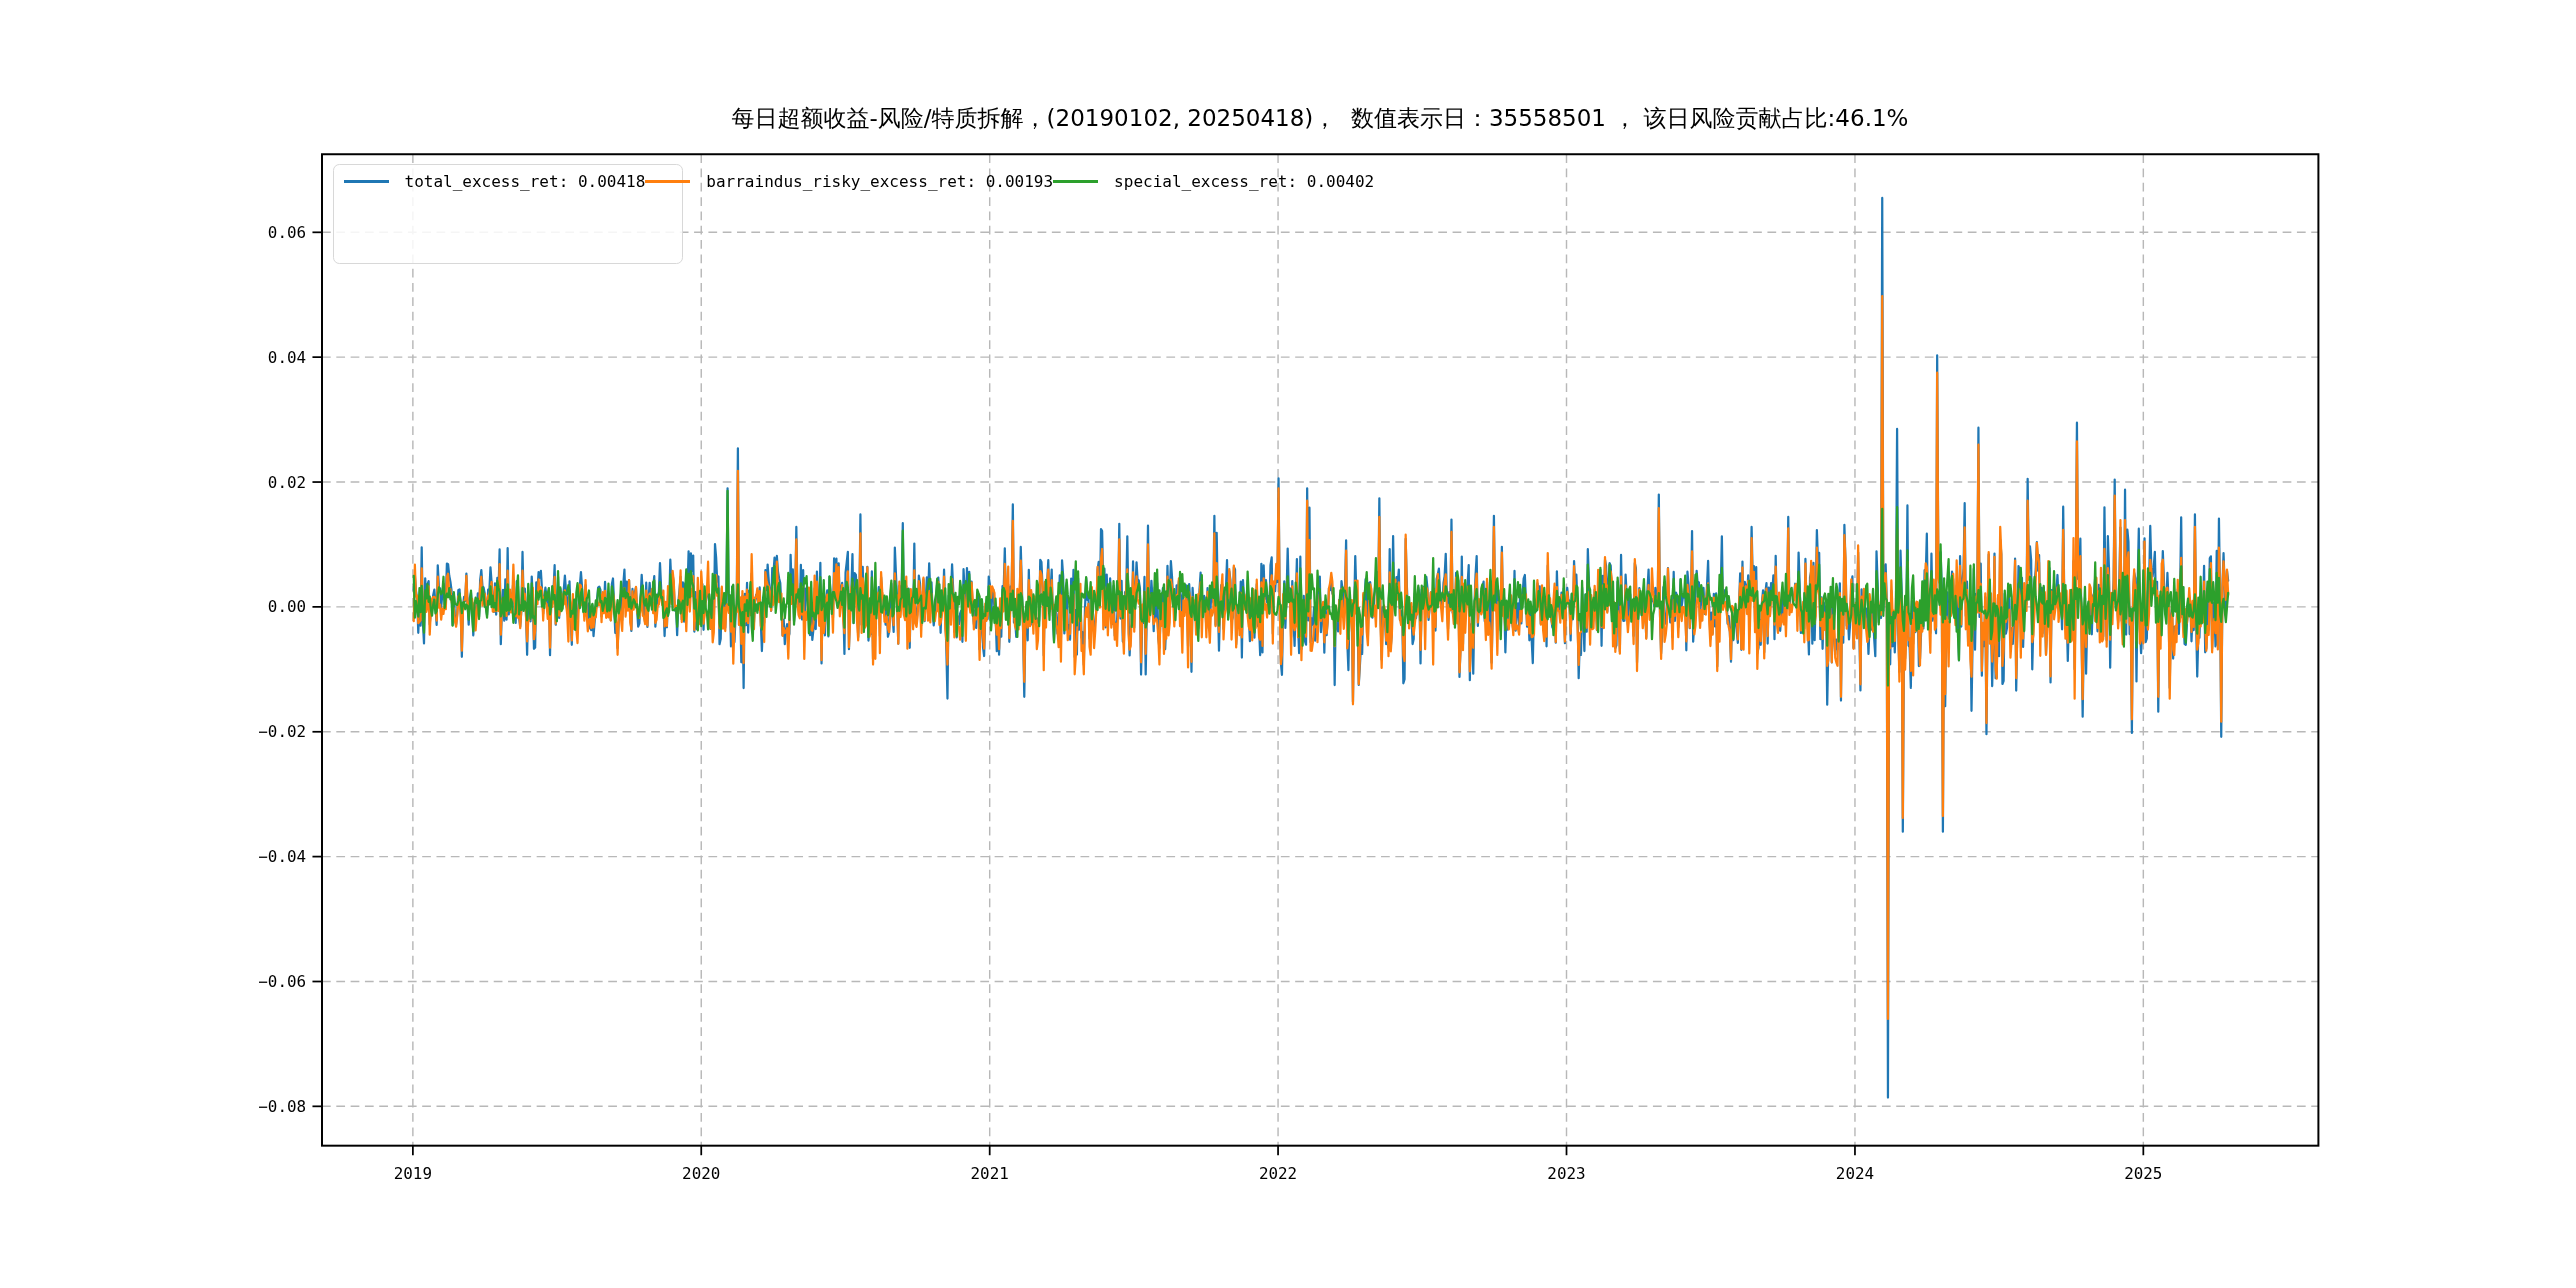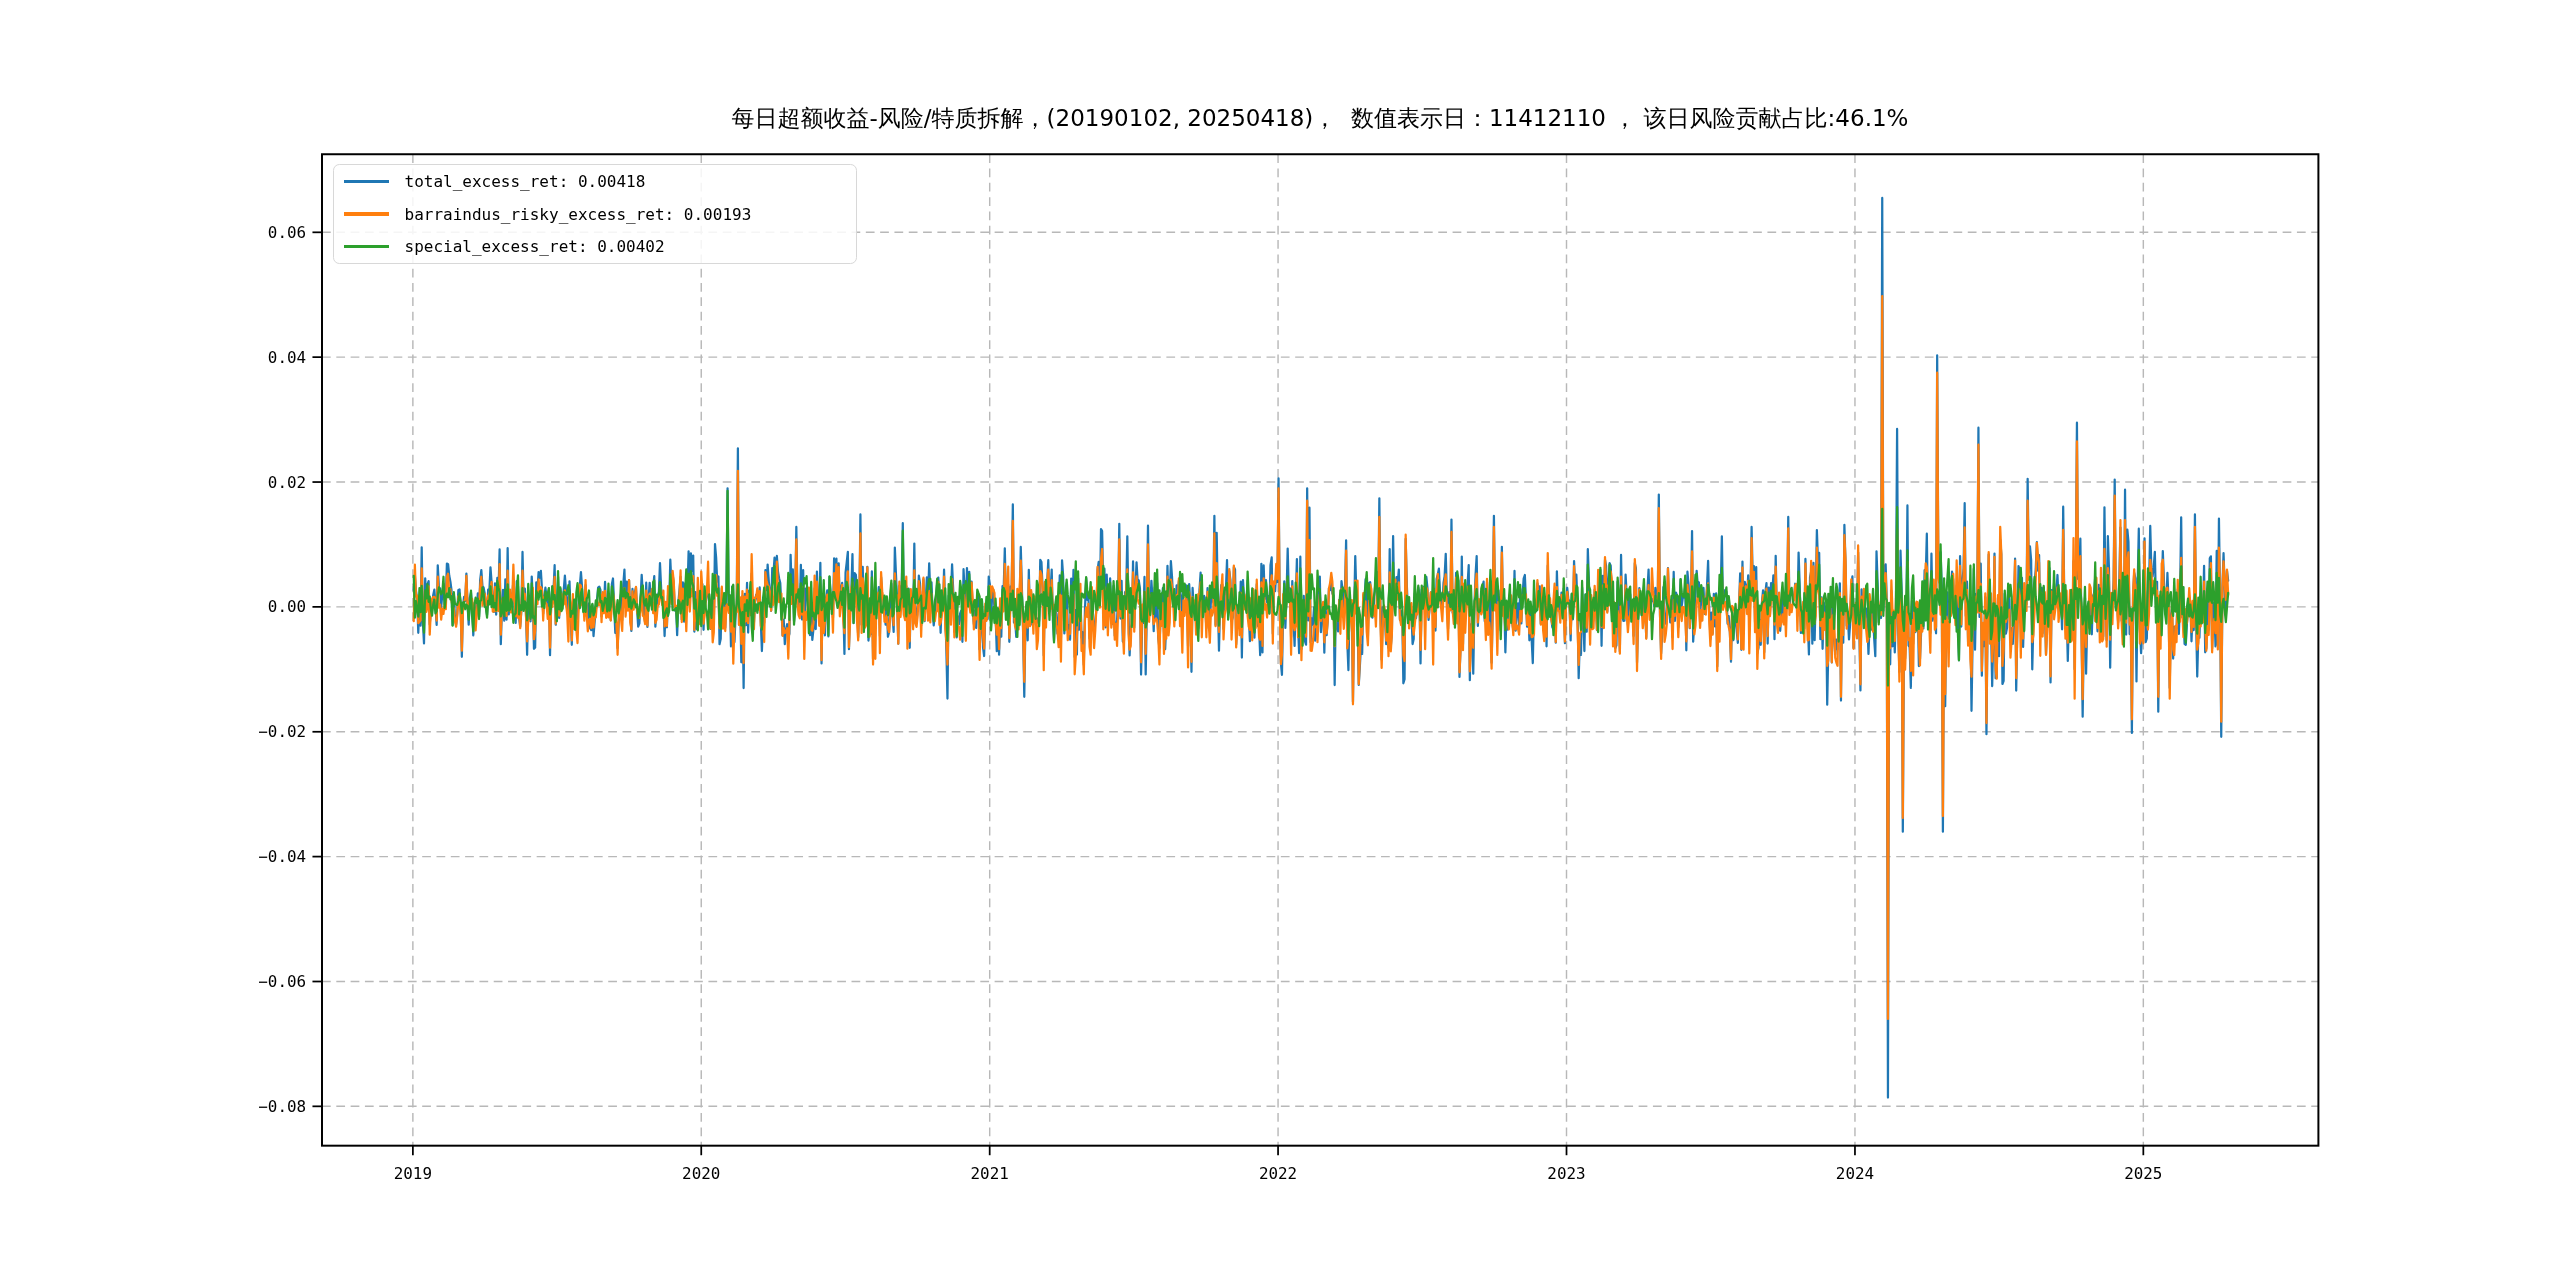--- a/index.html
+++ b/index.html
@@ -2,23 +2,23 @@
 <html style="font-size:12.7px"><head>
 <meta charset="utf-8">
 <style>
   html,body{margin:0;padding:0;background:#fff;}
   #figure{position:relative;width:2576px;height:1288px;background:#ffffff;overflow:hidden;
           font-family:"DejaVu Sans","Liberation Sans",sans-serif;}
   #chart-title{position:absolute;left:322px;top:103px;width:1996px;text-align:center;
                font-size:23px;color:#000;white-space:pre;
                font-family:"DejaVu Sans","Liberation Sans",sans-serif;}
   #plot{position:absolute;left:0;top:0;}
-  #legend{position:absolute;left:333px;top:164px;width:524px;height:100px;
+  #legend{position:absolute;left:333px;top:164px;width:350px;height:100px;
           background:rgba(255,255,255,0.85);border:1.6px solid #d8d8d8;border-radius:6.4px;
-          box-sizing:border-box;display:flex;flex-direction:column;justify-content:space-between;
+          box-sizing:border-box;display:flex;flex-direction:row;justify-content:flex-start;
           padding:3.2px 9.5px;}
   .legend-row{display:flex;align-items:center;gap:16px;height:27px;}
   .legend-swatch{display:inline-block;width:45px;height:3.2px;flex:0 0 45px;}
   .legend-label{font-family:"DejaVu Sans Mono","Liberation Mono",monospace;font-size:16px;
                 color:#000;white-space:pre;}
   .tick-text{font-family:"DejaVu Sans Mono","Liberation Mono",monospace;font-size:20px;fill:#000;}
 </style>
 </head>
 <body>
 
@@ -72,21 +72,21 @@
       <text x="385" y="770.3" text-anchor="end" class="tick-text">0.00</text>
       <line x1="393" y1="920.4" x2="405" y2="920.4" stroke="#000" stroke-width="2.2"></line>
       <text x="385" y="927.4" text-anchor="end" class="tick-text">−0.02</text>
       <line x1="393" y1="1077.4" x2="405" y2="1077.4" stroke="#000" stroke-width="2.2"></line>
       <text x="385" y="1084.4" text-anchor="end" class="tick-text">−0.04</text>
       <line x1="393" y1="1234.5" x2="405" y2="1234.5" stroke="#000" stroke-width="2.2"></line>
       <text x="385" y="1241.5" text-anchor="end" class="tick-text">−0.06</text>
       <line x1="393" y1="1391.5" x2="405" y2="1391.5" stroke="#000" stroke-width="2.2"></line>
       <text x="385" y="1398.5" text-anchor="end" class="tick-text">−0.08</text>
     </svg>
-  <div id="chart-title">每日超额收益-风险/特质拆解，(20190102, 20250418)，  数值表示日：11412110 ， 该日风险贡献占比:46.1%</div>
+  <div id="chart-title">每日超额收益-风险/特质拆解，(20190102, 20250418)，  数值表示日：35558501 ， 该日风险贡献占比:46.1%</div>
   <div id="legend">
     <div class="legend-row">
       <span class="legend-swatch" style="background: rgb(31, 119, 180);"></span>
       <span class="legend-label">total_excess_ret: 0.00418</span>
     </div>
     <div class="legend-row">
       <span class="legend-swatch" style="background: rgb(255, 127, 14);"></span>
       <span class="legend-label">barraindus_risky_excess_ret: 0.00193</span>
     </div>
     <div class="legend-row">

